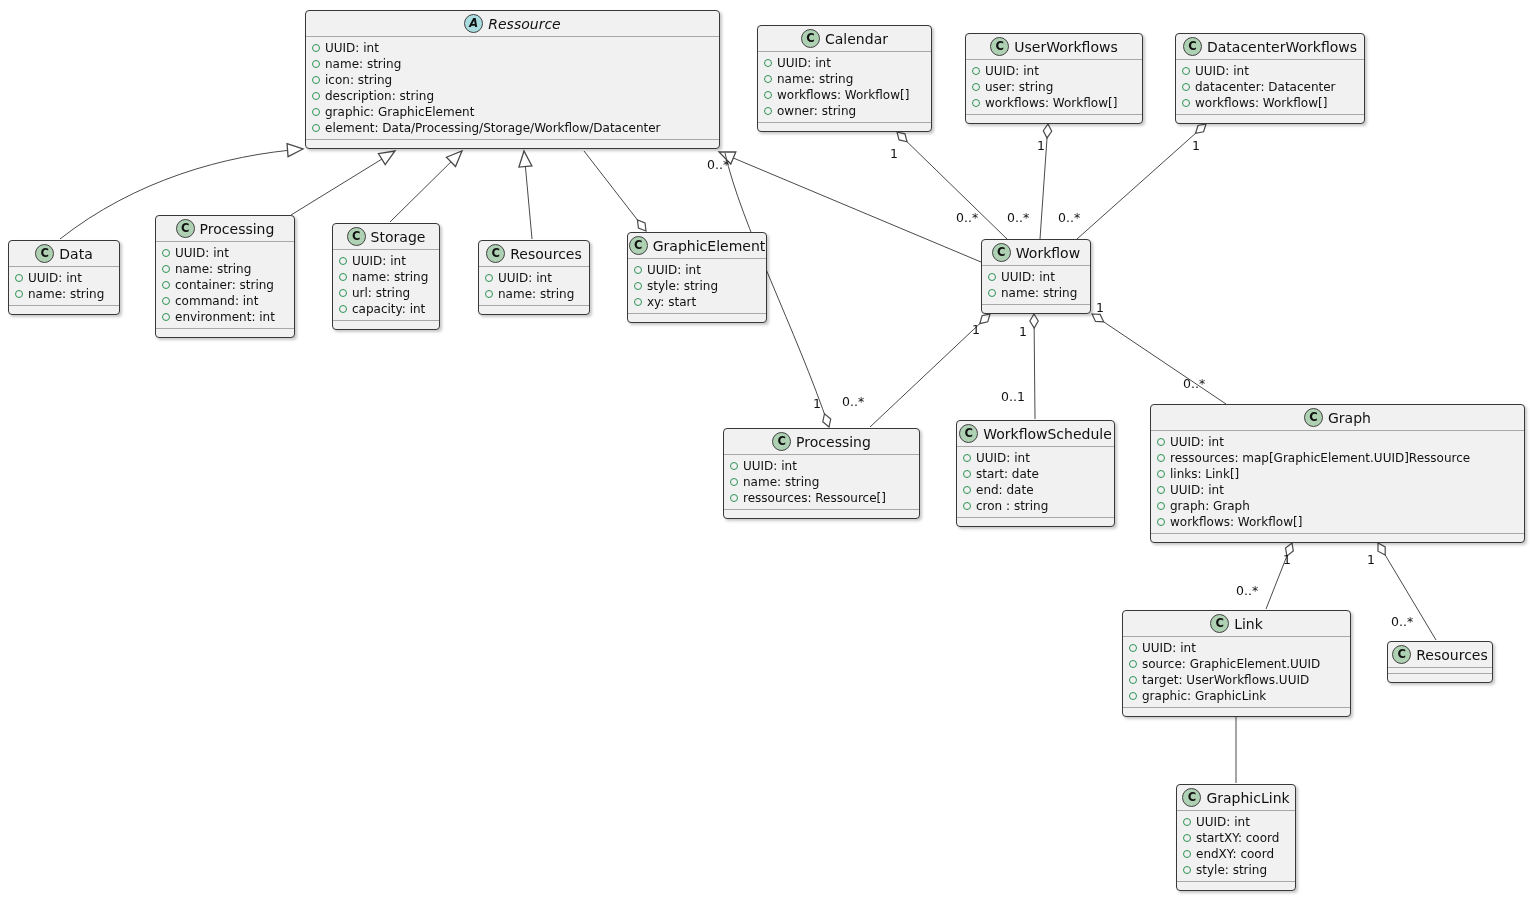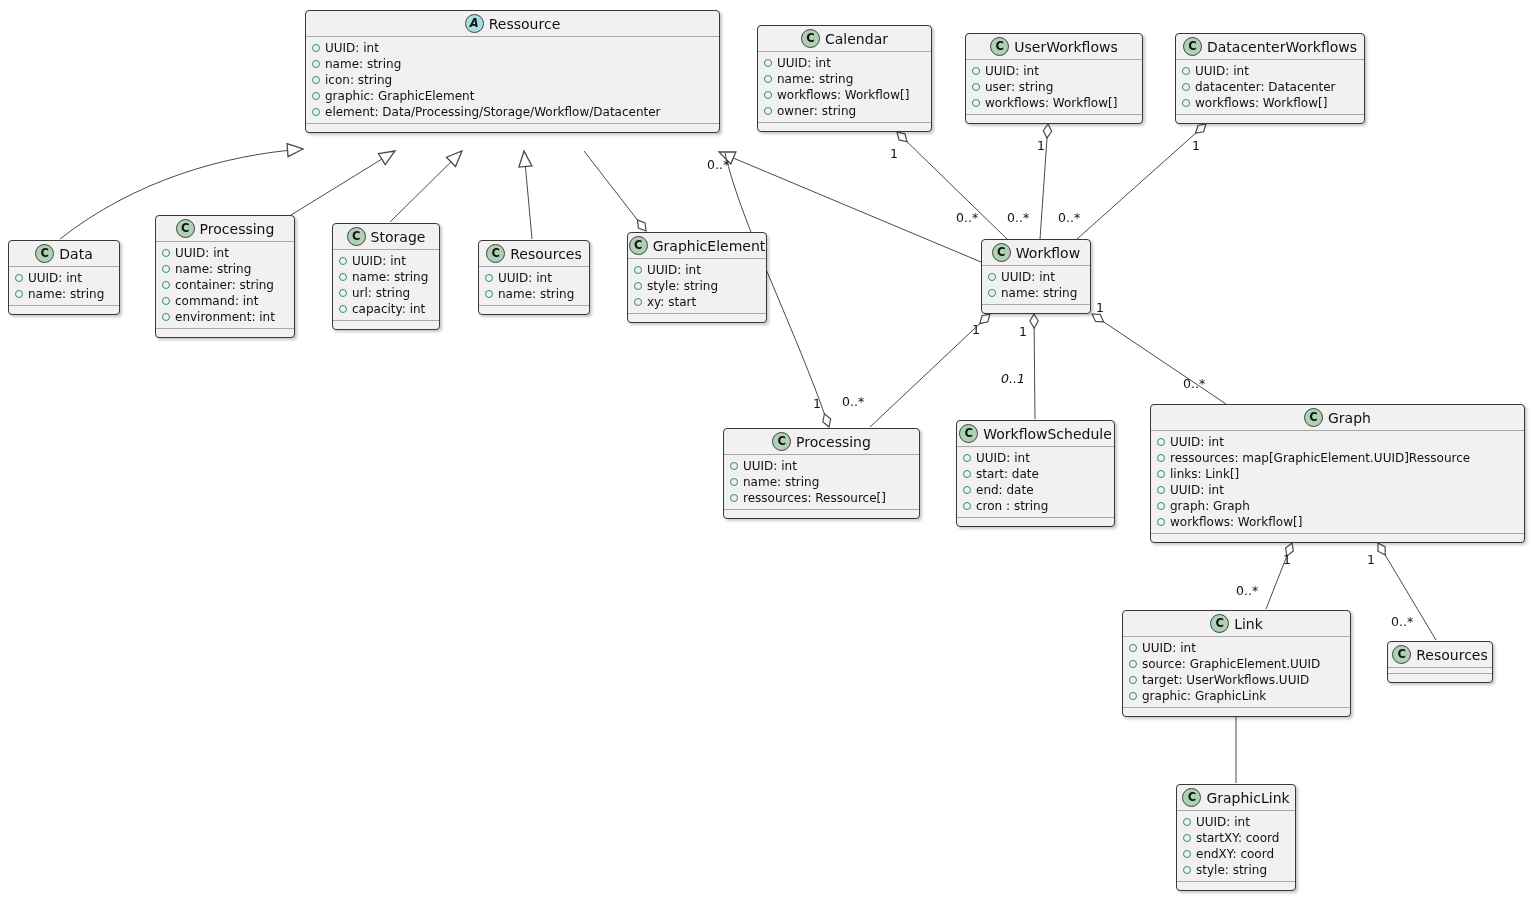--- a/index.html
+++ b/index.html
@@ -17,21 +17,21 @@
     height:25px;display:flex;align-items:center;justify-content:center;gap:5px;
     padding:0 8px;border-bottom:1px solid #A8A8A8;font-size:14px;color:#111;
     white-space:nowrap;
   }
   .badge{
     width:17px;height:17px;border-radius:50%;background:#ADD1B2;border:1px solid #414141;
     display:inline-flex;align-items:center;justify-content:center;
     font-size:11.5px;font-weight:bold;color:#111;flex:0 0 auto;line-height:1;
   }
   .badge.abstract{background:#A9DCDF;font-style:italic;}
-  .uml-title.abstract .name{}
+  .uml-title.abstract .name{font-style:italic;}
   .uml-attrs{padding:3px 8px 3px 6px;border-bottom:1px solid #A8A8A8;}
   .uml-attrs.empty{height:5px;padding:0;}
   .attr{height:16px;display:flex;align-items:center;gap:5px;font-size:12px;color:#111;white-space:nowrap;}
   .fdot{width:6px;height:6px;border-radius:50%;border:1.5px solid #2E9455;background:transparent;flex:0 0 auto;}
   .uml-footer{height:8px;}
   .mult{position:absolute;font-size:12.5px;color:#111;white-space:nowrap;}
 </style>
 </head>
 <body>
 
@@ -79,20 +79,24 @@
       <div class="attr">
           <span class="fdot"></span>
           <span>name: string</span>
         </div>
       <div class="attr">
           <span class="fdot"></span>
           <span>icon: string</span>
         </div>
       <div class="attr">
           <span class="fdot"></span>
+          <span>description: string</span>
+        </div>
+      <div class="attr">
+          <span class="fdot"></span>
           <span>graphic: GraphicElement</span>
         </div>
       <div class="attr">
           <span class="fdot"></span>
           <span>element: Data/Processing/Storage/Workflow/Datacenter</span>
         </div>
     </div>
     <div class="uml-footer"></div>
   </div>
 
@@ -445,21 +449,21 @@
   <span class="mult" style="left:956px;top:210px;">0..*</span>
   <span class="mult" style="left:1037px;top:138px;">1</span>
   <span class="mult" style="left:1007px;top:210px;">0..*</span>
   <span class="mult" style="left:1192px;top:138px;">1</span>
   <span class="mult" style="left:1058px;top:210px;">0..*</span>
   <span class="mult" style="left:813px;top:396px;">1</span>
   <span class="mult" style="left:707px;top:157px;">0..*</span>
   <span class="mult" style="left:972px;top:322px;">1</span>
   <span class="mult" style="left:842px;top:394px;">0..*</span>
   <span class="mult" style="left:1019px;top:324px;">1</span>
-  <span class="mult" style="left:1001px;top:371px;font-style:italic;">0..1</span>
+  <span class="mult" style="left:1001px;top:389px;">0..1</span>
   <span class="mult" style="left:1096px;top:300px;">1</span>
   <span class="mult" style="left:1183px;top:376px;">0..*</span>
   <span class="mult" style="left:1283px;top:552px;">1</span>
   <span class="mult" style="left:1236px;top:583px;">0..*</span>
   <span class="mult" style="left:1367px;top:552px;">1</span>
   <span class="mult" style="left:1391px;top:614px;">0..*</span>
 
 </div>
 
 </body></html>

